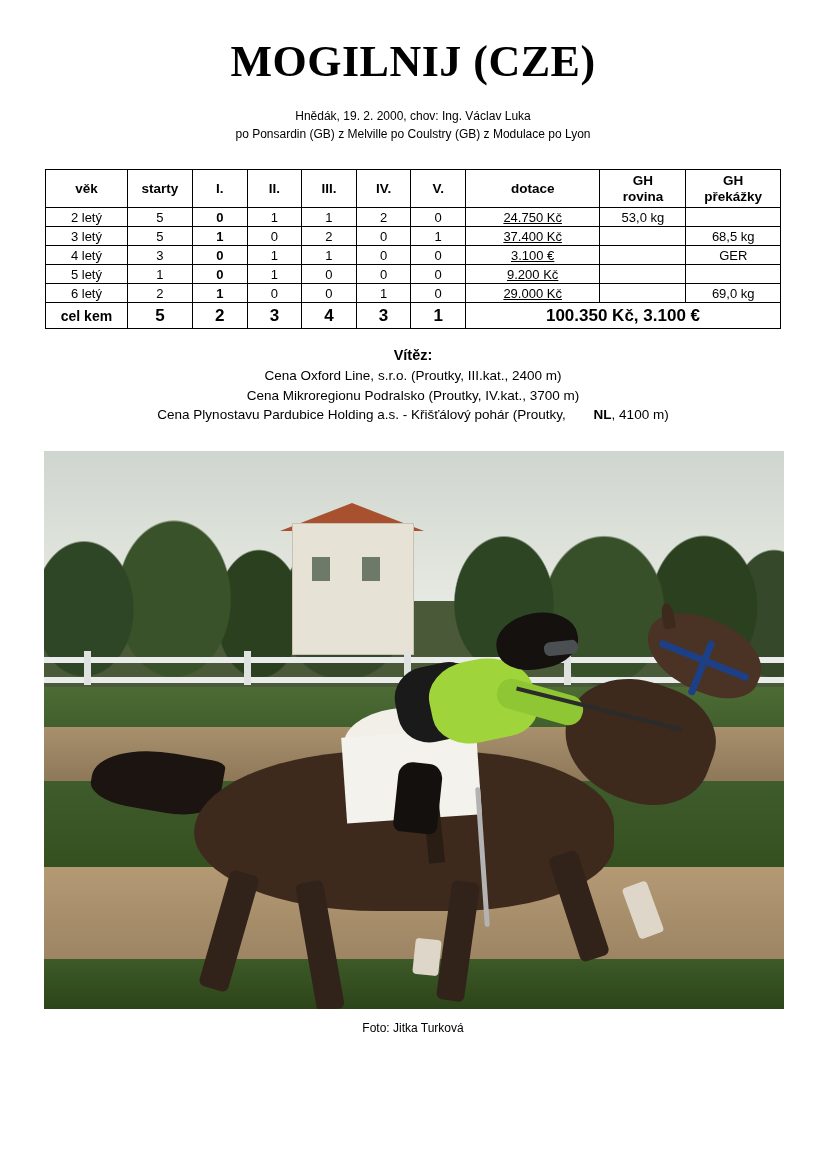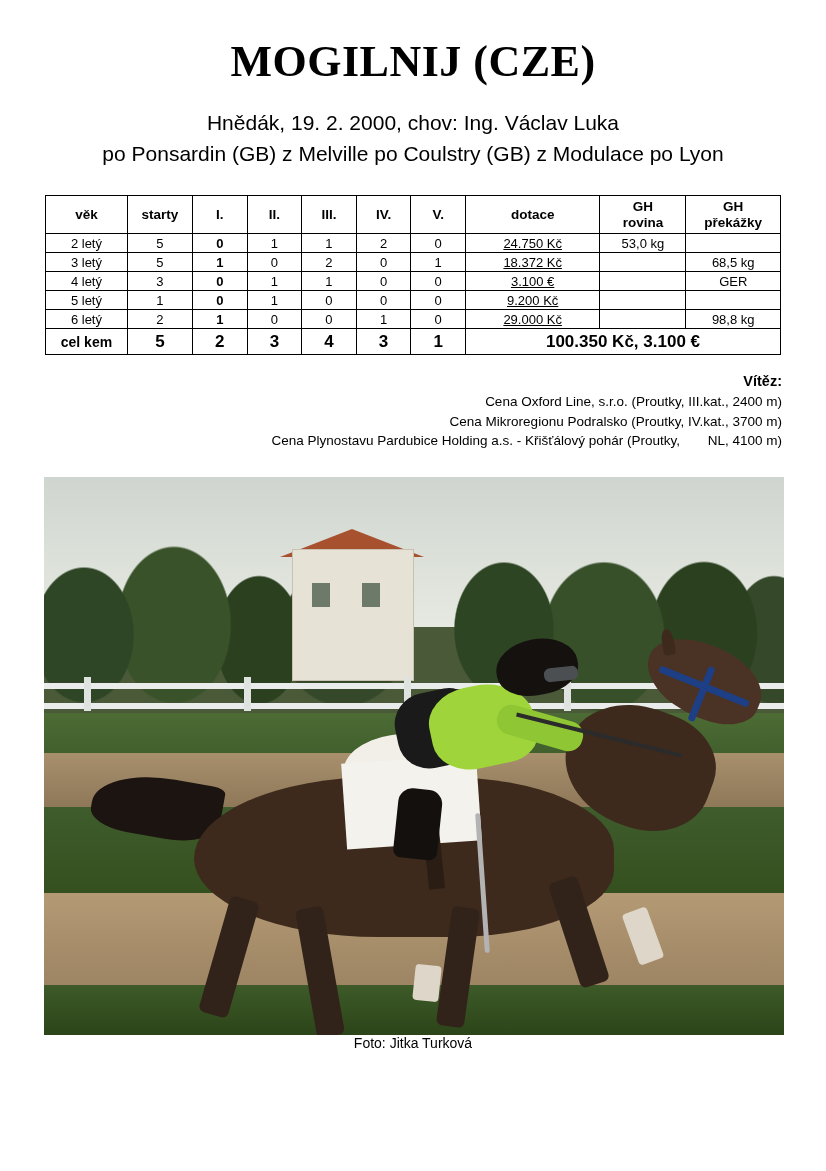--- a/index.html
+++ b/index.html
@@ -28,21 +28,21 @@
     font-weight: bold;
     font-size: 44px;
     letter-spacing: 0.5px;
     margin: 0;
     padding-top: 38px;
     line-height: 1.1;
   }
   .subtitle-block {
     text-align: center;
     margin-top: 22px;
-    font-size: 21px;
+    font-size: 12px;
     line-height: 1.45;
   }
   .subtitle-line {
     display: block;
   }
   
   table.stats {
     border-collapse: collapse;
     margin: 26px auto 0 auto;
     width: 736px;
@@ -88,34 +88,34 @@
   
   col.c-vek    { width: 78px; }
   col.c-starty { width: 62px; }
   col.c-rank   { width: 52px; }
   col.c-dot    { width: 128px; }
   col.c-gh1    { width: 82px; }
   col.c-gh2    { width: 90px; }
 
   
   .results {
-    text-align: right;
+    text-align: center;
     margin-top: 18px;
   }
   .res-head {
     font-weight: bold;
     font-size: 14.5px;
     margin-top: 12px;
     margin-bottom: 3px;
   }
   .res-line {
     font-size: 13.5px;
     line-height: 1.45;
   }
-  .res-line b { font-weight: normal; margin-left: 24px; }
+  .res-line b { font-weight: bold; margin-left: 24px; }
 
   
   .photo-wrap {
     margin: 26px auto 0 auto;
     width: 740px;
     height: 558px;
     position: relative;
     overflow: hidden;
     background: #4a5a38;
   }
@@ -269,22 +269,22 @@
   .rein {
     position: absolute; left: 470px; top: 256px; width: 170px; height: 4px;
     background: #2b2b2b; transform: rotate(14deg);
   }
   .whip {
     position: absolute; left: 436px; top: 336px; width: 5px; height: 140px;
     background: #b3b3b3; transform: rotate(-4deg); border-radius: 3px;
   }
   .photo-caption {
     text-align: center;
-    font-size: 14px;
-    margin-top: 0;
+    font-size: 12px;
+    margin-top: 12px;
   }
 </style>
 </head>
 <body>
 
 <div class="page">
 
   <h1 class="title">MOGILNIJ (CZE)</h1>
 
   <div class="subtitle-block">
@@ -339,21 +339,21 @@
         <td></td>
       </tr>
       <tr>
         <td>3 letý</td>
         <td>5</td>
         <td class="bold">1</td>
         <td>0</td>
         <td>2</td>
         <td>0</td>
         <td>1</td>
-        <td class="money">18.372 Kč</td>
+        <td class="money">37.400 Kč</td>
         <td></td>
         <td>68,5 kg</td>
       </tr>
       <tr>
         <td>4 letý</td>
         <td>3</td>
         <td class="bold">0</td>
         <td>1</td>
         <td>1</td>
         <td>0</td>
@@ -377,21 +377,21 @@
       <tr>
         <td>6 letý</td>
         <td>2</td>
         <td class="bold">1</td>
         <td>0</td>
         <td>0</td>
         <td>1</td>
         <td>0</td>
         <td class="money">29.000 Kč</td>
         <td></td>
-        <td>98,8 kg</td>
+        <td>69,0 kg</td>
       </tr>
       <tr class="total">
         <td class="label">cel kem</td>
         <td>5</td>
         <td>2</td>
         <td>3</td>
         <td>4</td>
         <td>3</td>
         <td>1</td>
         <td class="money-total" colspan="3">100.350 Kč, 3.100 €</td>

